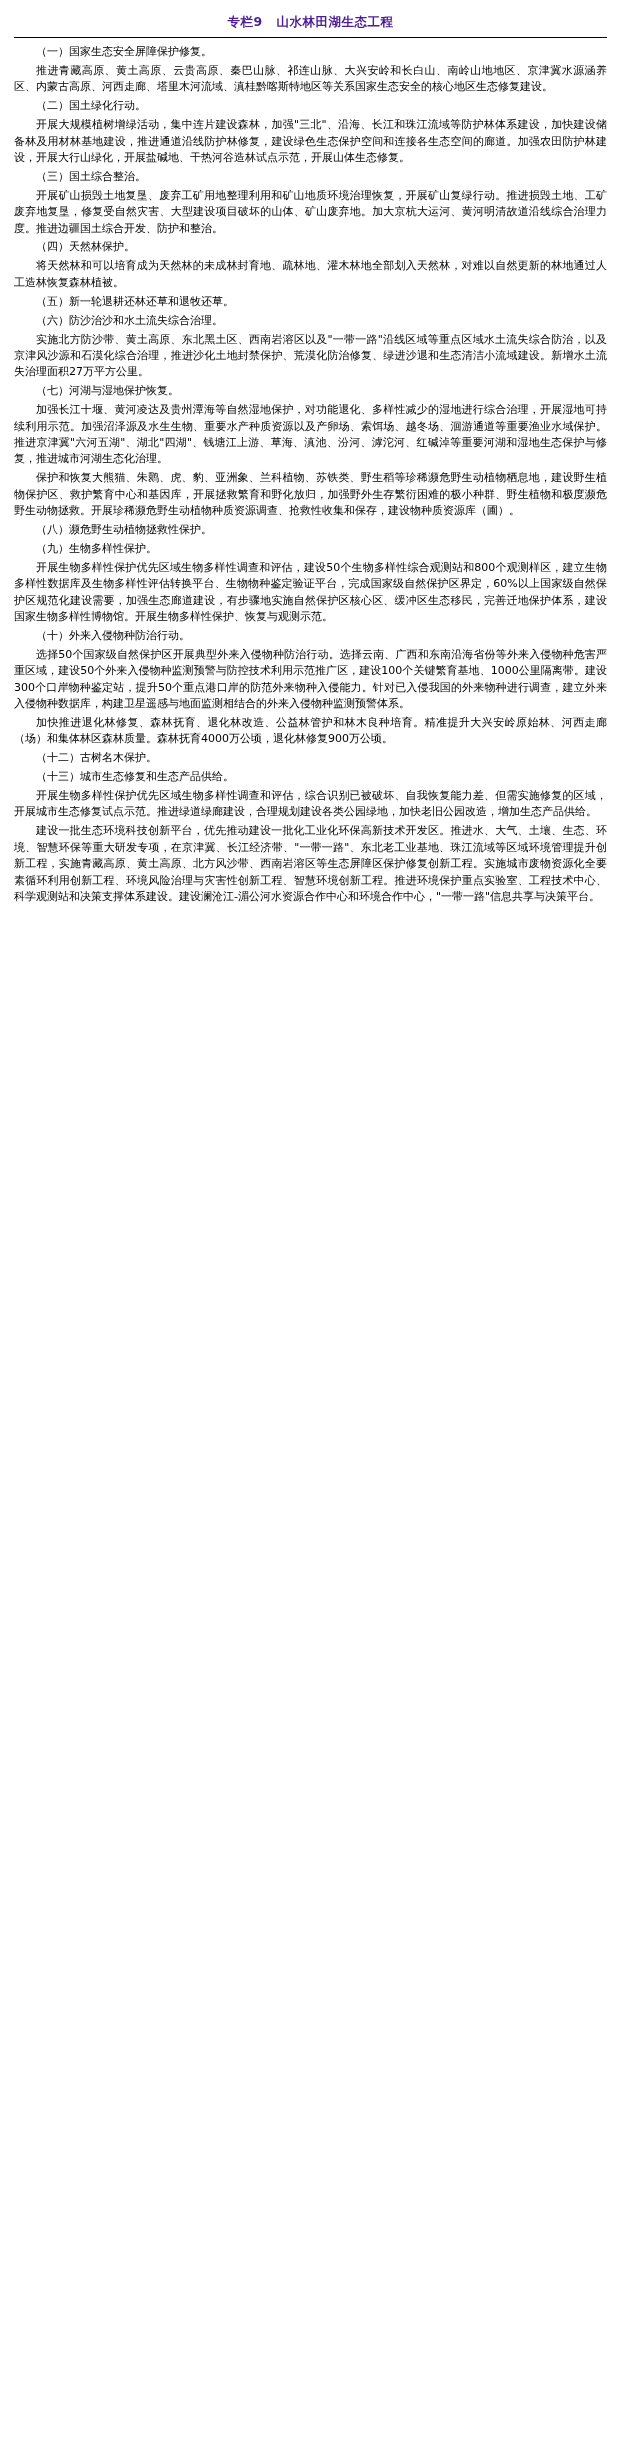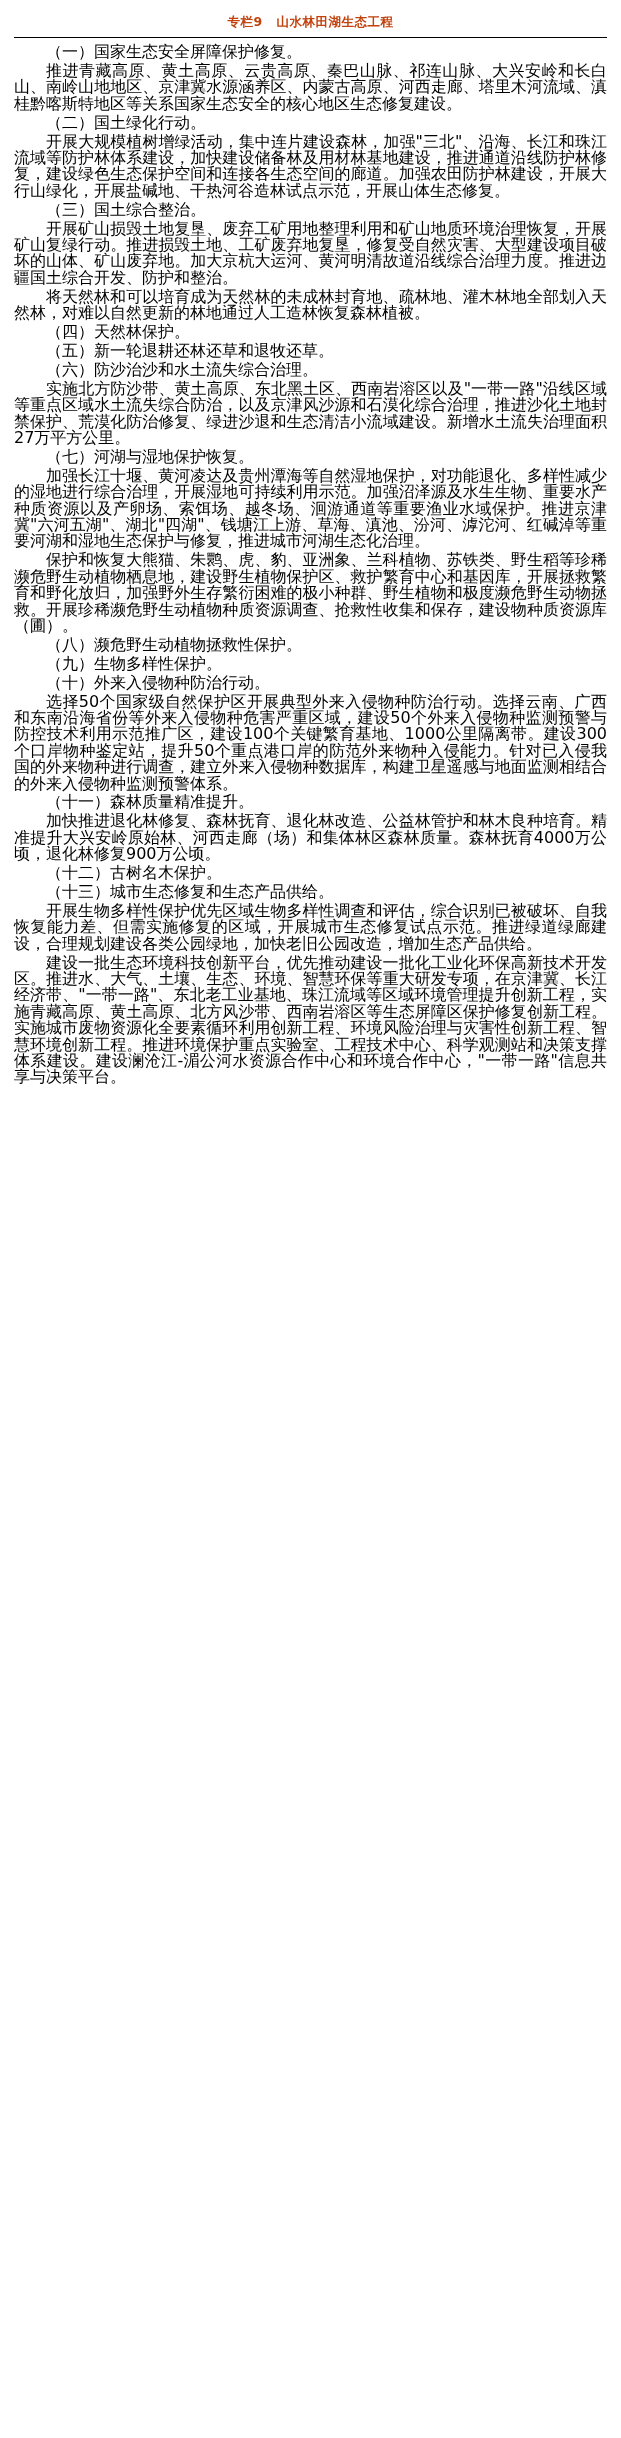--- a/index.html
+++ b/index.html
@@ -17,35 +17,35 @@
     box-sizing: border-box;
     padding: 10px 14px 14px 14px;
     background: #ffffff;
     position: relative;
   }
   .box-title {
     text-align: center;
     font-family: "DejaVu Sans", "Liberation Sans", sans-serif;
     font-weight: bold;
     font-size: 12.5px;
-    color: #c2410c;
+    color: #4c1d95;
     letter-spacing: 0.5px;
     padding: 4px 0 6px 0;
   }
   .box-title .tnum {
     margin-right: 14px;
   }
   .rule {
     border: 0;
     border-top: 1px solid #000000;
     margin: 0 0 6px 0;
   }
   .body-text p {
     margin: 0 0 2.5px 0;
-    font-size: 16px;
+    font-size: 11px;
     line-height: 16.4px;
     color: #000000;
     text-align: justify;
     text-justify: inter-ideograph;
     text-indent: 2em;
     font-family: "DejaVu Sans", "Liberation Sans", sans-serif;
   }
 </style>
 </head>
 <body>
@@ -55,32 +55,32 @@
     <span class="tnum">专栏9</span><span>山水林田湖生态工程</span>
   </div>
   <hr class="rule">
   <div class="body-text">
       <p>（一）国家生态安全屏障保护修复。</p>
       <p>推进青藏高原、黄土高原、云贵高原、秦巴山脉、祁连山脉、大兴安岭和长白山、南岭山地地区、京津冀水源涵养区、内蒙古高原、河西走廊、塔里木河流域、滇桂黔喀斯特地区等关系国家生态安全的核心地区生态修复建设。</p>
       <p>（二）国土绿化行动。</p>
       <p>开展大规模植树增绿活动，集中连片建设森林，加强"三北"、沿海、长江和珠江流域等防护林体系建设，加快建设储备林及用材林基地建设，推进通道沿线防护林修复，建设绿色生态保护空间和连接各生态空间的廊道。加强农田防护林建设，开展大行山绿化，开展盐碱地、干热河谷造林试点示范，开展山体生态修复。</p>
       <p>（三）国土综合整治。</p>
       <p>开展矿山损毁土地复垦、废弃工矿用地整理利用和矿山地质环境治理恢复，开展矿山复绿行动。推进损毁土地、工矿废弃地复垦，修复受自然灾害、大型建设项目破坏的山体、矿山废弃地。加大京杭大运河、黄河明清故道沿线综合治理力度。推进边疆国土综合开发、防护和整治。</p>
+      <p>（四）天然林保护。</p>
       <p>将天然林和可以培育成为天然林的未成林封育地、疏林地、灌木林地全部划入天然林，对难以自然更新的林地通过人工造林恢复森林植被。</p>
-      <p>（四）天然林保护。</p>
       <p>（五）新一轮退耕还林还草和退牧还草。</p>
       <p>（六）防沙治沙和水土流失综合治理。</p>
       <p>实施北方防沙带、黄土高原、东北黑土区、西南岩溶区以及"一带一路"沿线区域等重点区域水土流失综合防治，以及京津风沙源和石漠化综合治理，推进沙化土地封禁保护、荒漠化防治修复、绿进沙退和生态清洁小流域建设。新增水土流失治理面积27万平方公里。</p>
       <p>（七）河湖与湿地保护恢复。</p>
       <p>加强长江十堰、黄河凌达及贵州潭海等自然湿地保护，对功能退化、多样性减少的湿地进行综合治理，开展湿地可持续利用示范。加强沼泽源及水生生物、重要水产种质资源以及产卵场、索饵场、越冬场、洄游通道等重要渔业水域保护。推进京津冀"六河五湖"、湖北"四湖"、钱塘江上游、草海、滇池、汾河、滹沱河、红碱淖等重要河湖和湿地生态保护与修复，推进城市河湖生态化治理。</p>
       <p>保护和恢复大熊猫、朱鹮、虎、豹、亚洲象、兰科植物、苏铁类、野生稻等珍稀濒危野生动植物栖息地，建设野生植物保护区、救护繁育中心和基因库，开展拯救繁育和野化放归，加强野外生存繁衍困难的极小种群、野生植物和极度濒危野生动物拯救。开展珍稀濒危野生动植物种质资源调查、抢救性收集和保存，建设物种质资源库（圃）。</p>
       <p>（八）濒危野生动植物拯救性保护。</p>
       <p>（九）生物多样性保护。</p>
+      <p>开展生物多样性保护优先区域生物多样性调查和评估，建设50个生物多样性综合观测站和800个观测样区，建立生物多样性数据库及生物多样性评估转换平台、生物物种鉴定验证平台，完成国家级自然保护区界定，60%以上国家级自然保护区规范化建设需要，加强生态廊道建设，有步骤地实施自然保护区核心区、缓冲区生态移民，完善迁地保护体系，建设国家生物多样性博物馆。开展生物多样性保护、恢复与观测示范。</p>
       <p>（十）外来入侵物种防治行动。</p>
       <p>选择50个国家级自然保护区开展典型外来入侵物种防治行动。选择云南、广西和东南沿海省份等外来入侵物种危害严重区域，建设50个外来入侵物种监测预警与防控技术利用示范推广区，建设100个关键繁育基地、1000公里隔离带。建设300个口岸物种鉴定站，提升50个重点港口岸的防范外来物种入侵能力。针对已入侵我国的外来物种进行调查，建立外来入侵物种数据库，构建卫星遥感与地面监测相结合的外来入侵物种监测预警体系。</p>
-      <p>（十一）森林质量精准提升。</p>
       <p>加快推进退化林修复、森林抚育、退化林改造、公益林管护和林木良种培育。精准提升大兴安岭原始林、河西走廊（场）和集体林区森林质量。森林抚育4000万公顷，退化林修复900万公顷。</p>
       <p>（十二）古树名木保护。</p>
       <p>（十三）城市生态修复和生态产品供给。</p>
       <p>开展生物多样性保护优先区域生物多样性调查和评估，综合识别已被破坏、自我恢复能力差、但需实施修复的区域，开展城市生态修复试点示范。推进绿道绿廊建设，合理规划建设各类公园绿地，加快老旧公园改造，增加生态产品供给。</p>
       <p>建设一批生态环境科技创新平台，优先推动建设一批化工业化环保高新技术开发区。推进水、大气、土壤、生态、环境、智慧环保等重大研发专项，在京津冀、长江经济带、"一带一路"、东北老工业基地、珠江流域等区域环境管理提升创新工程，实施青藏高原、黄土高原、北方风沙带、西南岩溶区等生态屏障区保护修复创新工程。实施城市废物资源化全要素循环利用创新工程、环境风险治理与灾害性创新工程、智慧环境创新工程。推进环境保护重点实验室、工程技术中心、科学观测站和决策支撑体系建设。建设澜沧江-湄公河水资源合作中心和环境合作中心，"一带一路"信息共享与决策平台。</p>
     </div>
 </div>
 
 </body></html>

